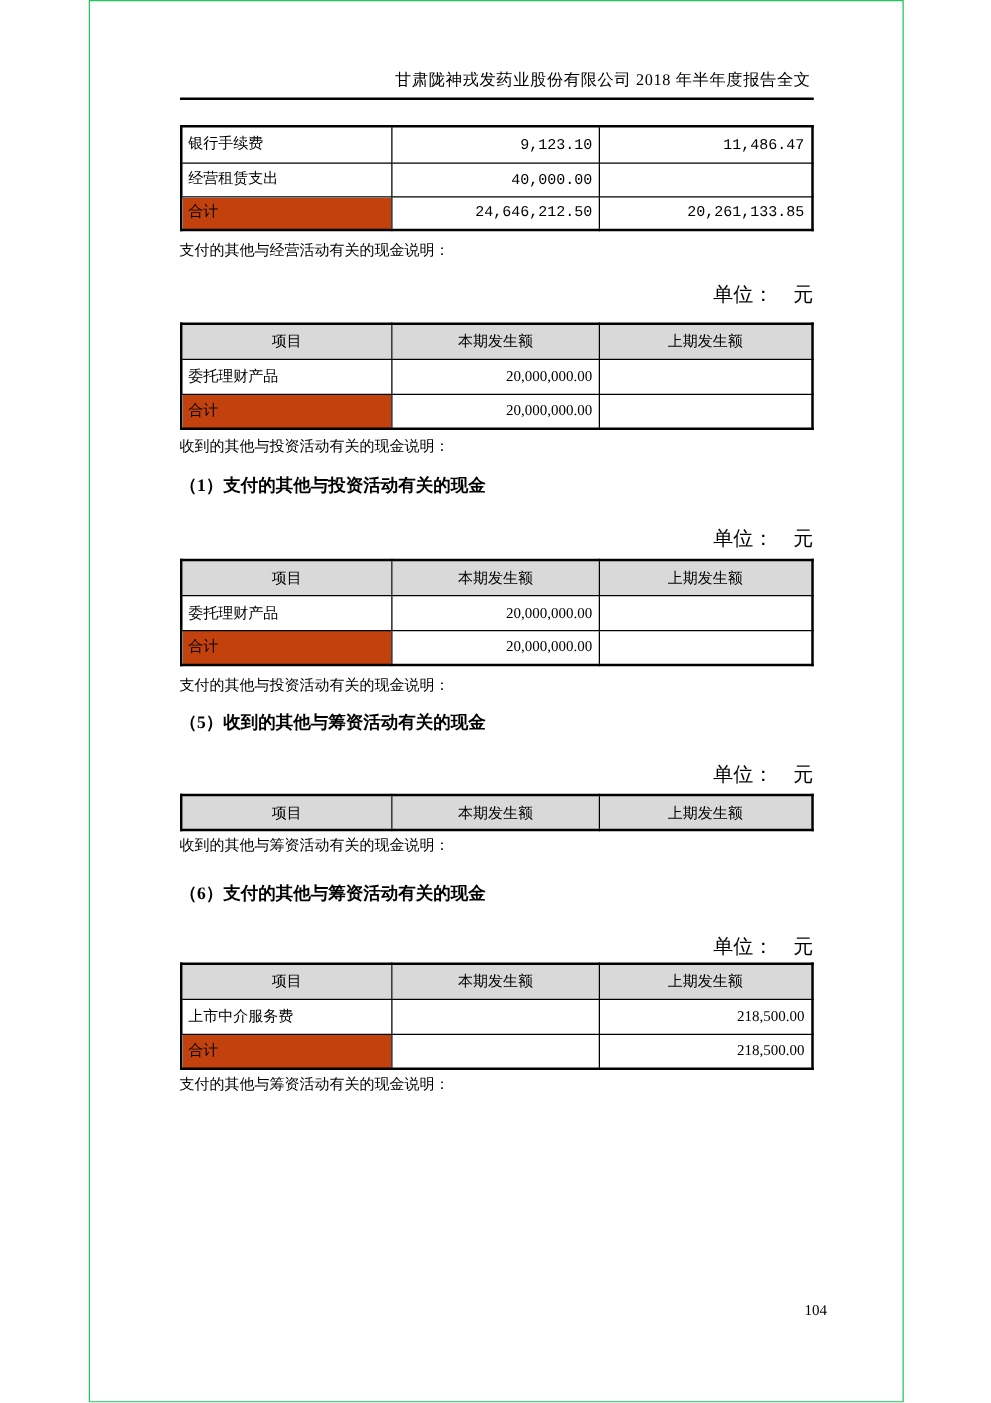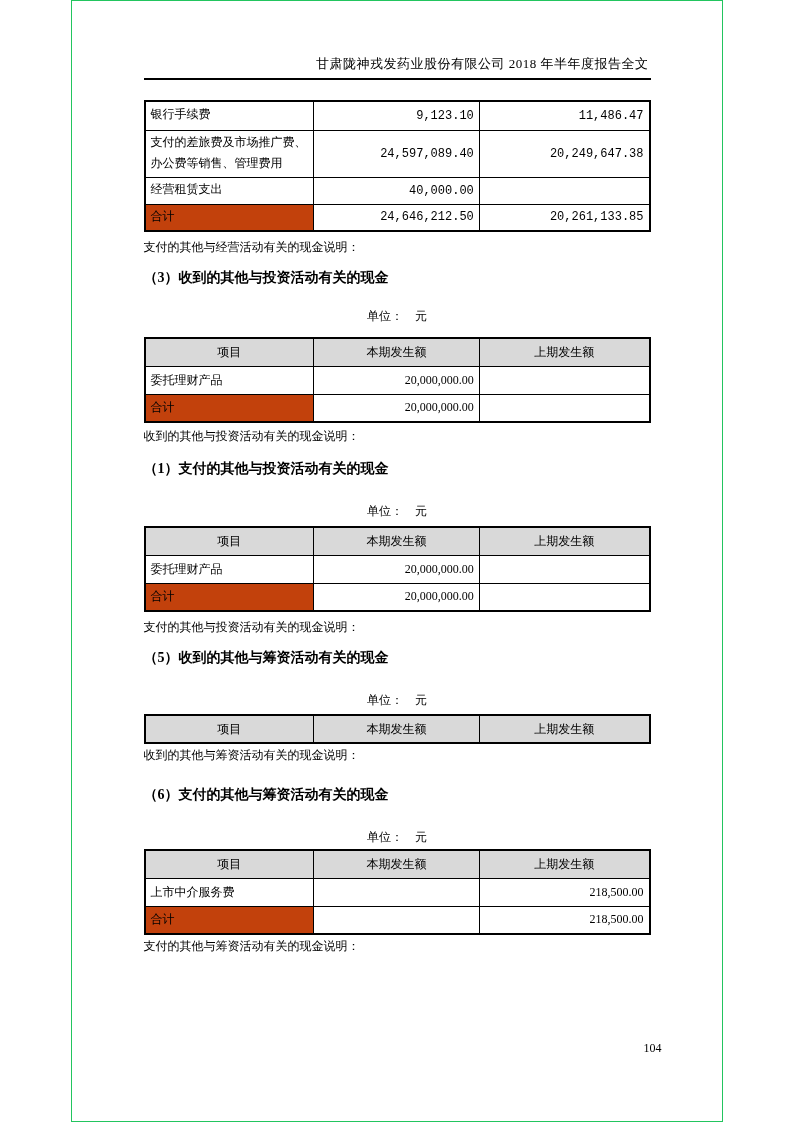--- a/index.html
+++ b/index.html
@@ -61,22 +61,22 @@
   .note { font-size: 12px; line-height: 15px; margin-top: 8px; }
 
   .sec-heading {
     font-size: 14px;
     font-weight: bold;
     line-height: 18px;
     margin-top: 14px;
   }
 
   .unit {
-    text-align: center;
-    font-size: 12px;
+    text-align: right;
+    font-size: 16px;
     line-height: 14px;
     margin-top: 22px;
     white-space: pre;
   }
 
   
   .m-h4 { margin-top: 16px; }
   .m-u2 { margin-top: 26px; }
   .m-t3 { margin-top: 8px; }
   .m-n3 { margin-top: 8px; }
@@ -113,40 +113,34 @@
           <col style="width:33.5%">
           <col style="width:32.8%">
           <col style="width:33.7%">
         </colgroup>
       <tbody>
         <tr class="r1">
           <td class="lbl">银行手续费</td>
           <td class="num">9,123.10</td>
           <td class="num">11,486.47</td>
         </tr>
-        <tr class="tall">
-          <td class="lbl">支付的差旅费及市场推广费、办公费等销售、管理费用</td>
-          <td class="num">24,597,089.40</td>
-          <td class="num">20,249,647.38</td>
-        </tr>
         <tr>
           <td class="lbl">经营租赁支出</td>
           <td class="num">40,000.00</td>
           <td class="num"></td>
         </tr>
         <tr>
           <td class="lbl total-lbl">合计</td>
           <td class="num">24,646,212.50</td>
           <td class="num">20,261,133.85</td>
         </tr>
       </tbody>
     </table>
     <p class="note">支付的其他与经营活动有关的现金说明：</p>
 
-    <h3 class="sec-heading">（3）收到的其他与投资活动有关的现金</h3>
     <div class="unit">单位：　元</div>
     <table class="tbl sec-table">
       <colgroup>
           <col style="width:33.5%">
           <col style="width:32.8%">
           <col style="width:33.7%">
         </colgroup>
       <thead>
         <tr>
           <th>项目</th>

